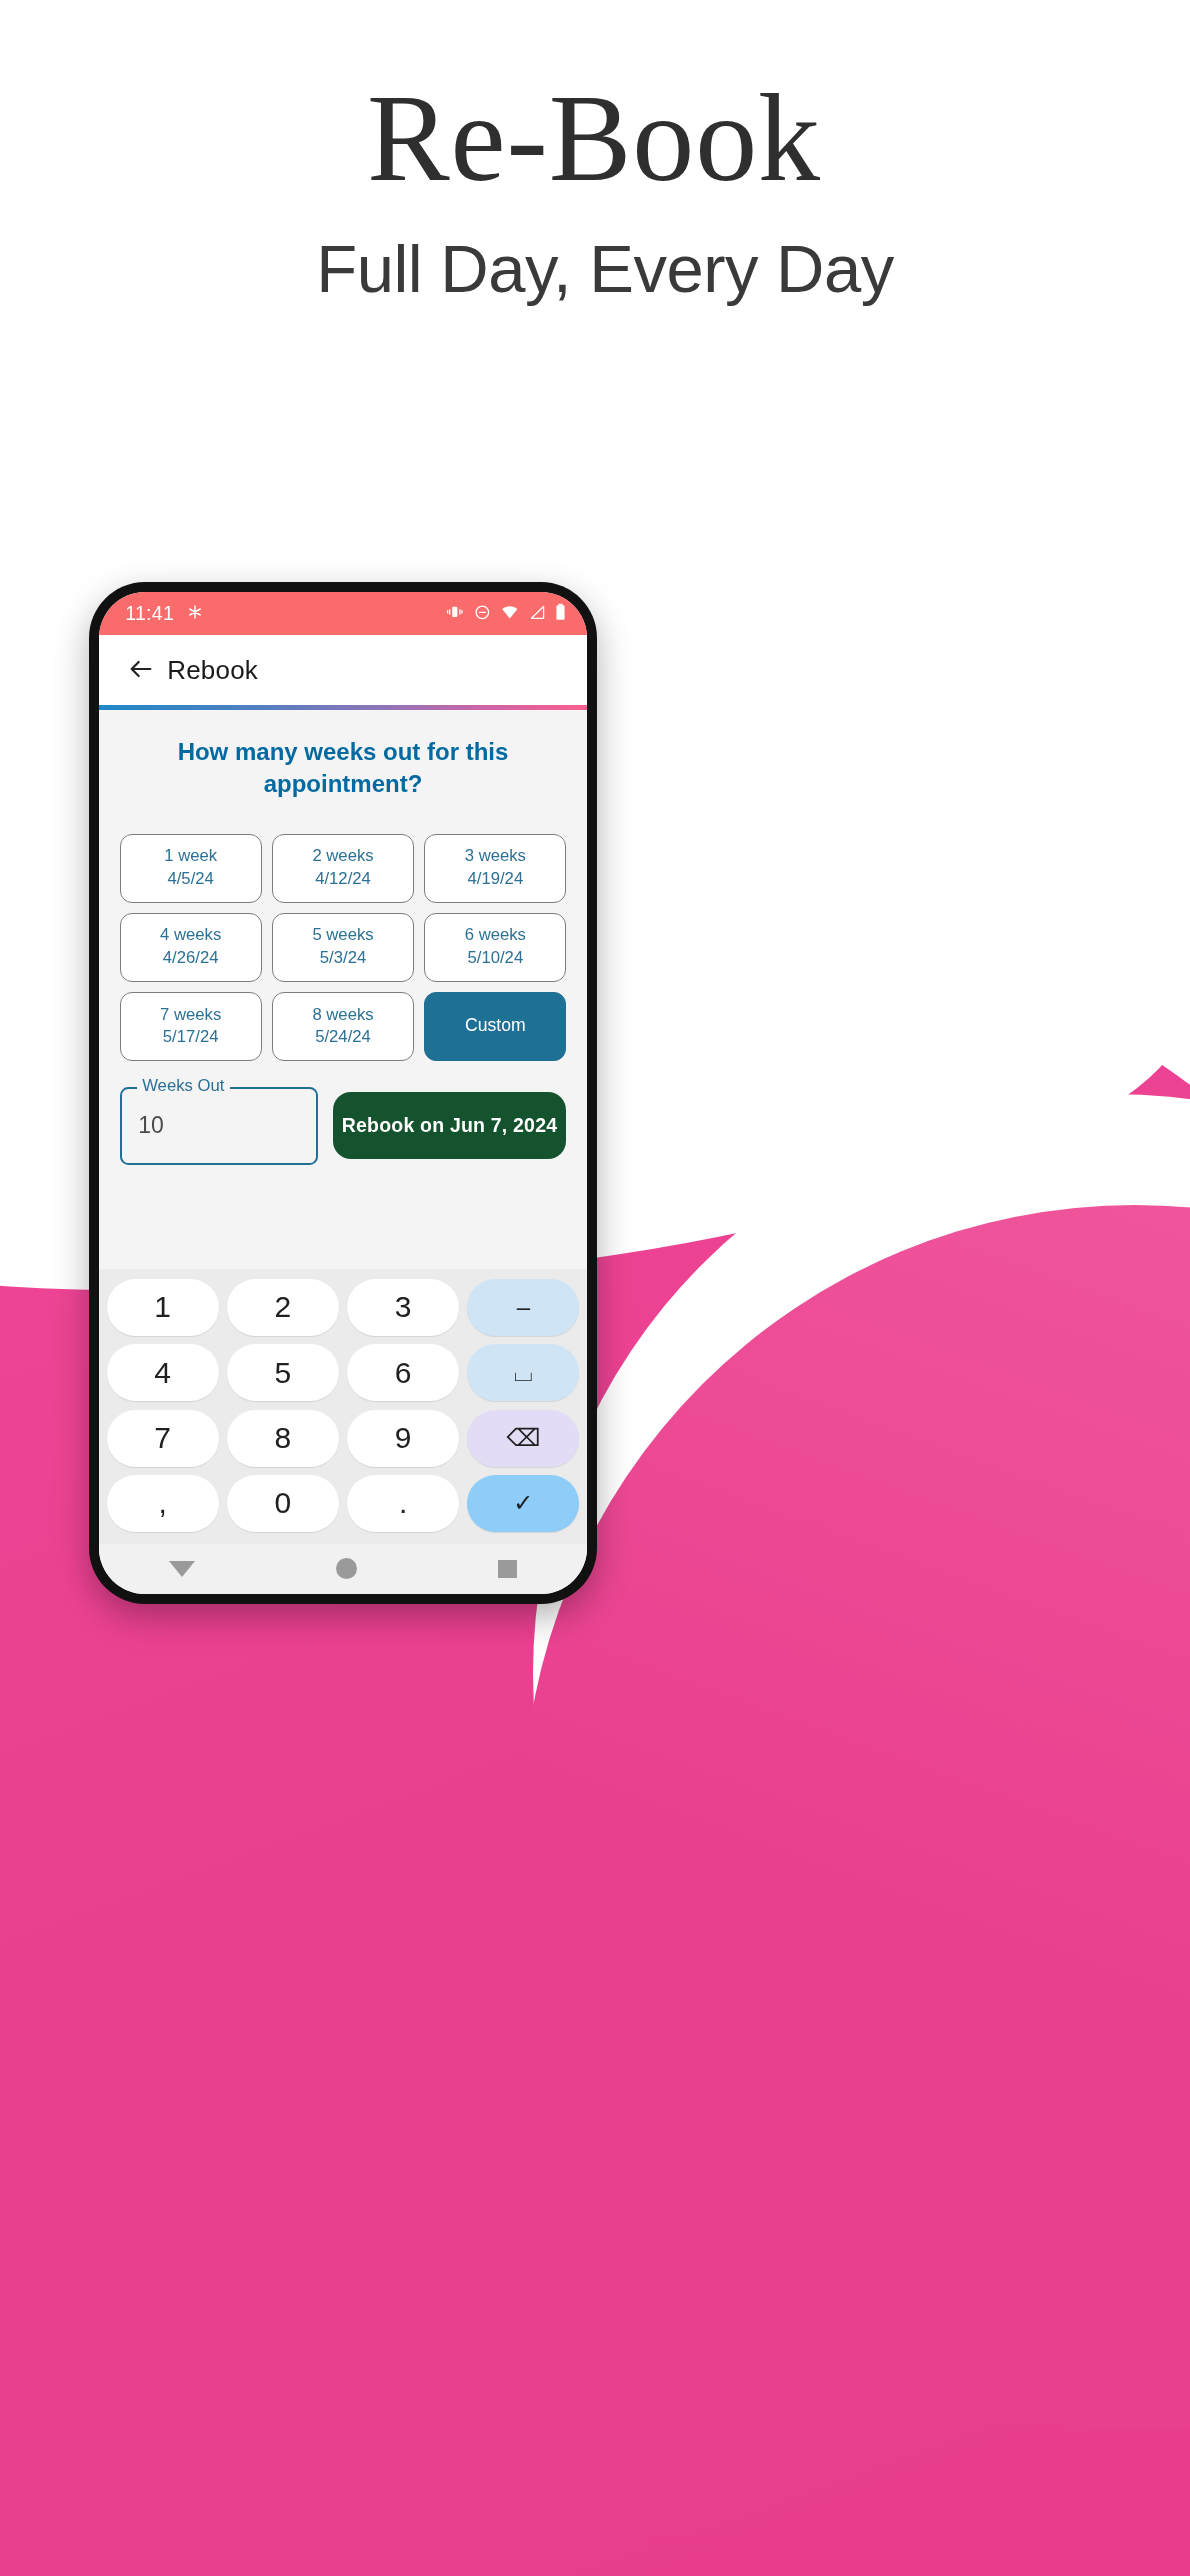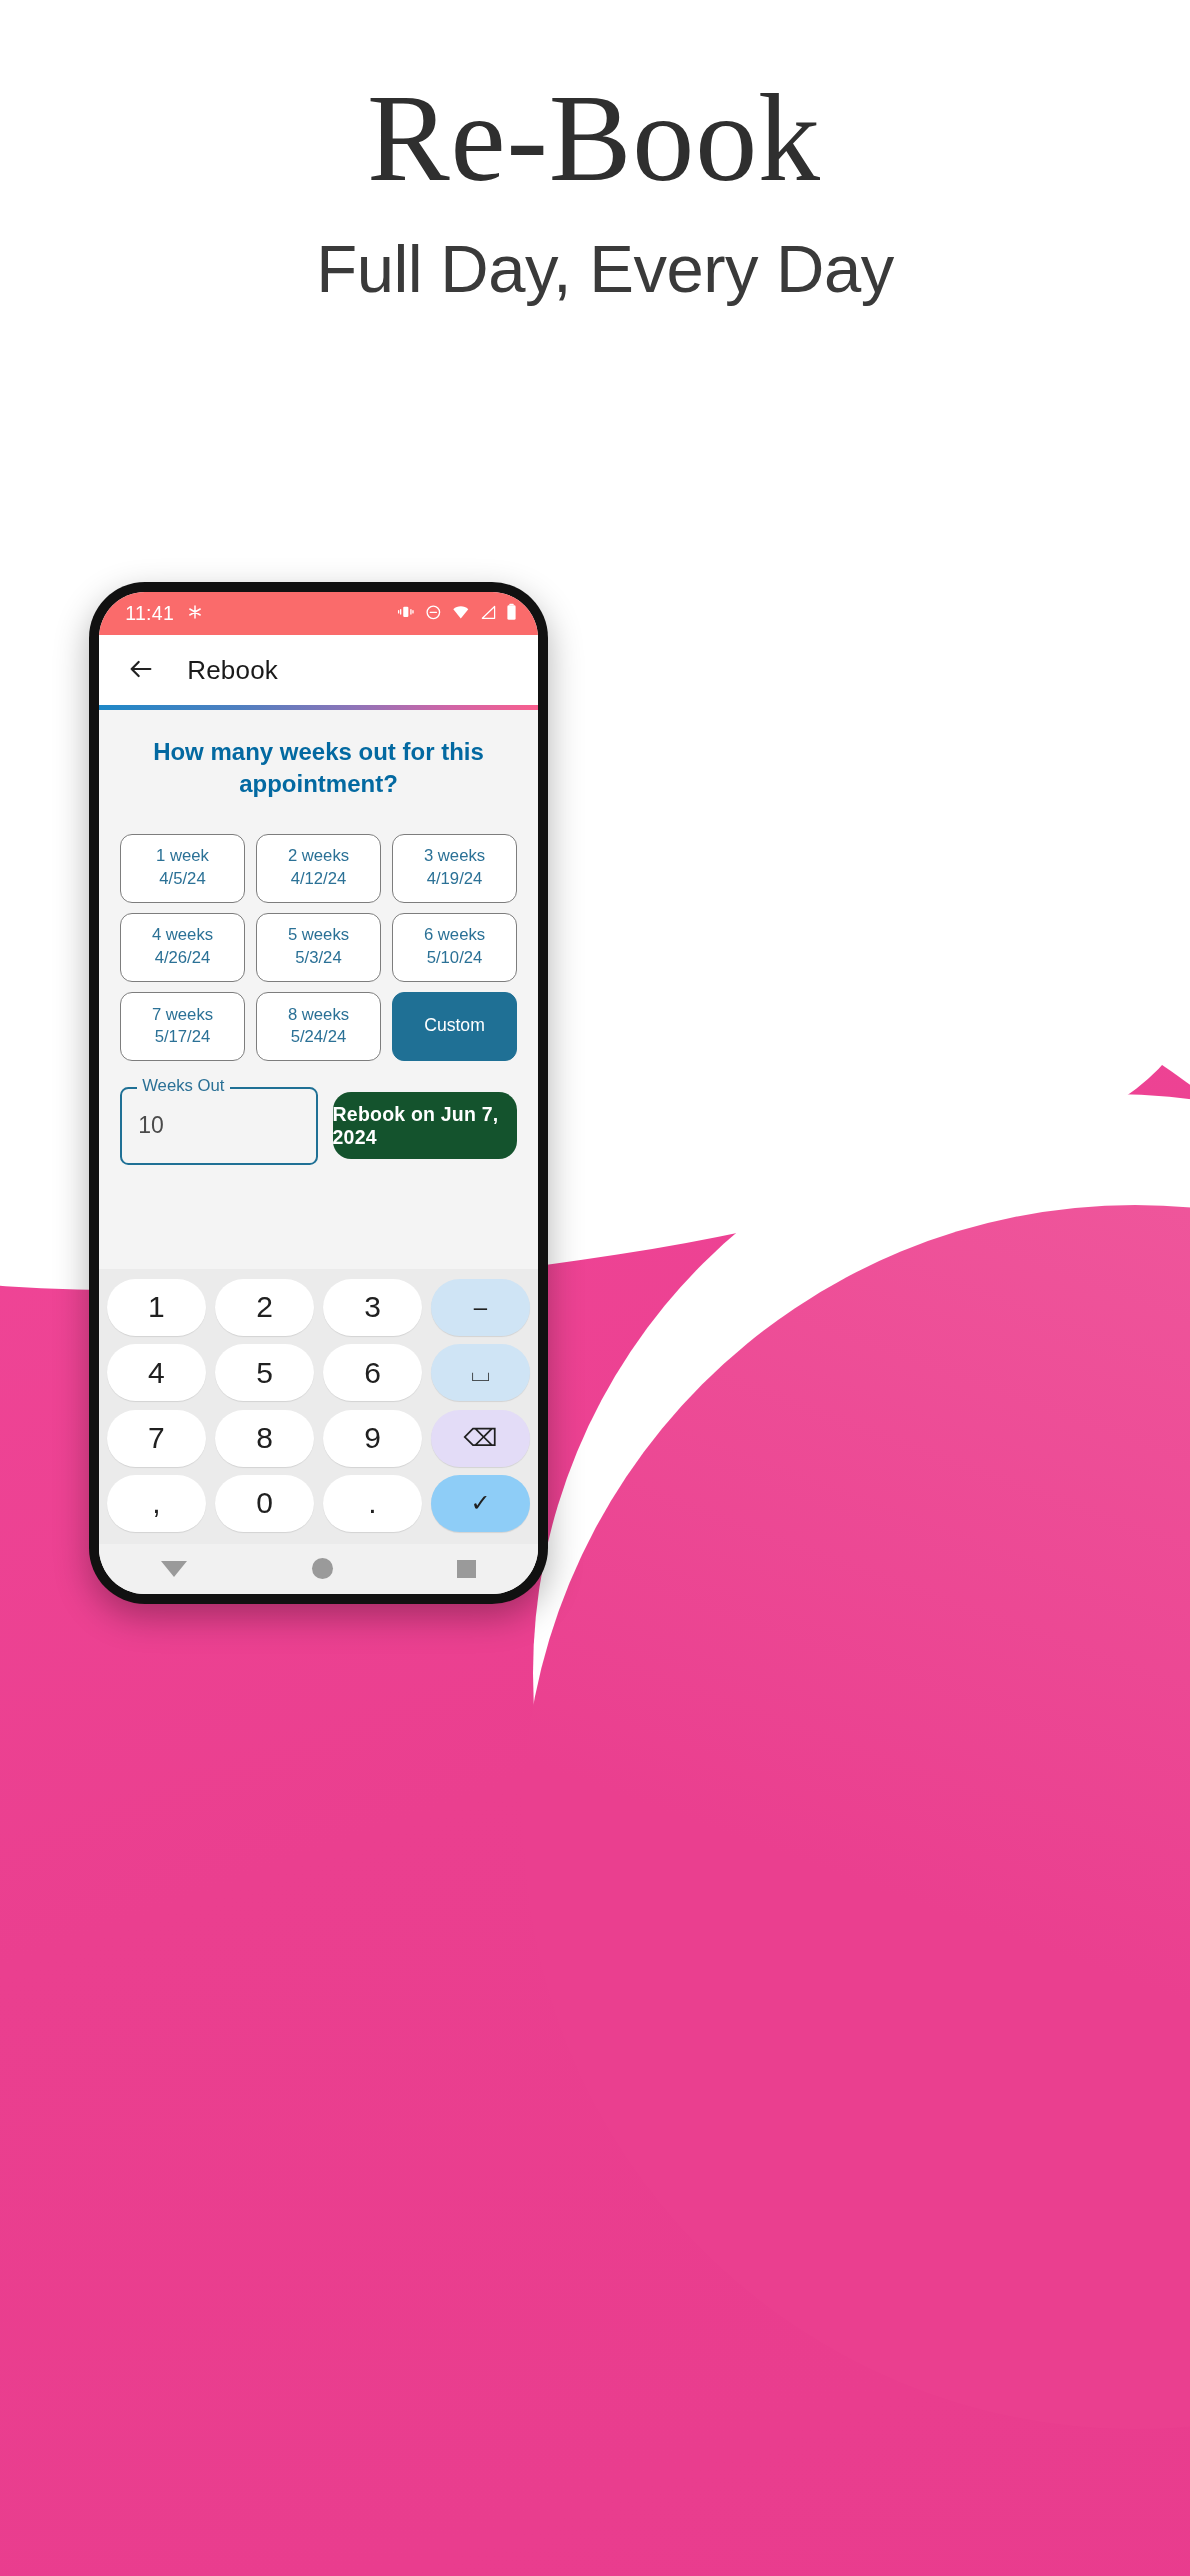--- a/index.html
+++ b/index.html
@@ -76,21 +76,21 @@
     color: #3a3a3a;
     letter-spacing: -0.5px;
     margin-left: 22px;
   }
 
   
   .phone {
     position: absolute;
     left: 89px;
     top: 582px;
-    width: 459px;
+    width: 508px;
     height: 1022px;
     background: #111111;
     border-radius: 56px;
     box-shadow: 0 13px 35px rgba(0,0,0,0.30);
     z-index: 10;
     padding: 10.2px;
   }
   .phone-inner {
     width: 100%;
     height: 100%;
@@ -117,21 +117,21 @@
   .sb-time { font-size: 19.5px; font-weight: 400; letter-spacing: 0.3px; }
   .sb-right { display: flex; align-items: center; gap: 10.2px; }
   .sb-ico { display: block; }
 
   
   .appbar {
     height: 70px;
     background: #ffffff;
     display: flex;
     align-items: center;
-    gap: 32px;
+    gap: 12px;
     padding: 0 28px;
     flex: none;
   }
   .appbar-title { font-size: 26px; color: #1a1a1a; font-weight: 400; letter-spacing: 0.2px; }
   .gradient-rule {
     height: 4.6px;
     flex: none;
     background: linear-gradient(90deg, #1e88c7 0%, #4f7fc0 32%, #8e74b8 58%, #d064a6 80%, #f95f8e 100%);
   }
 

